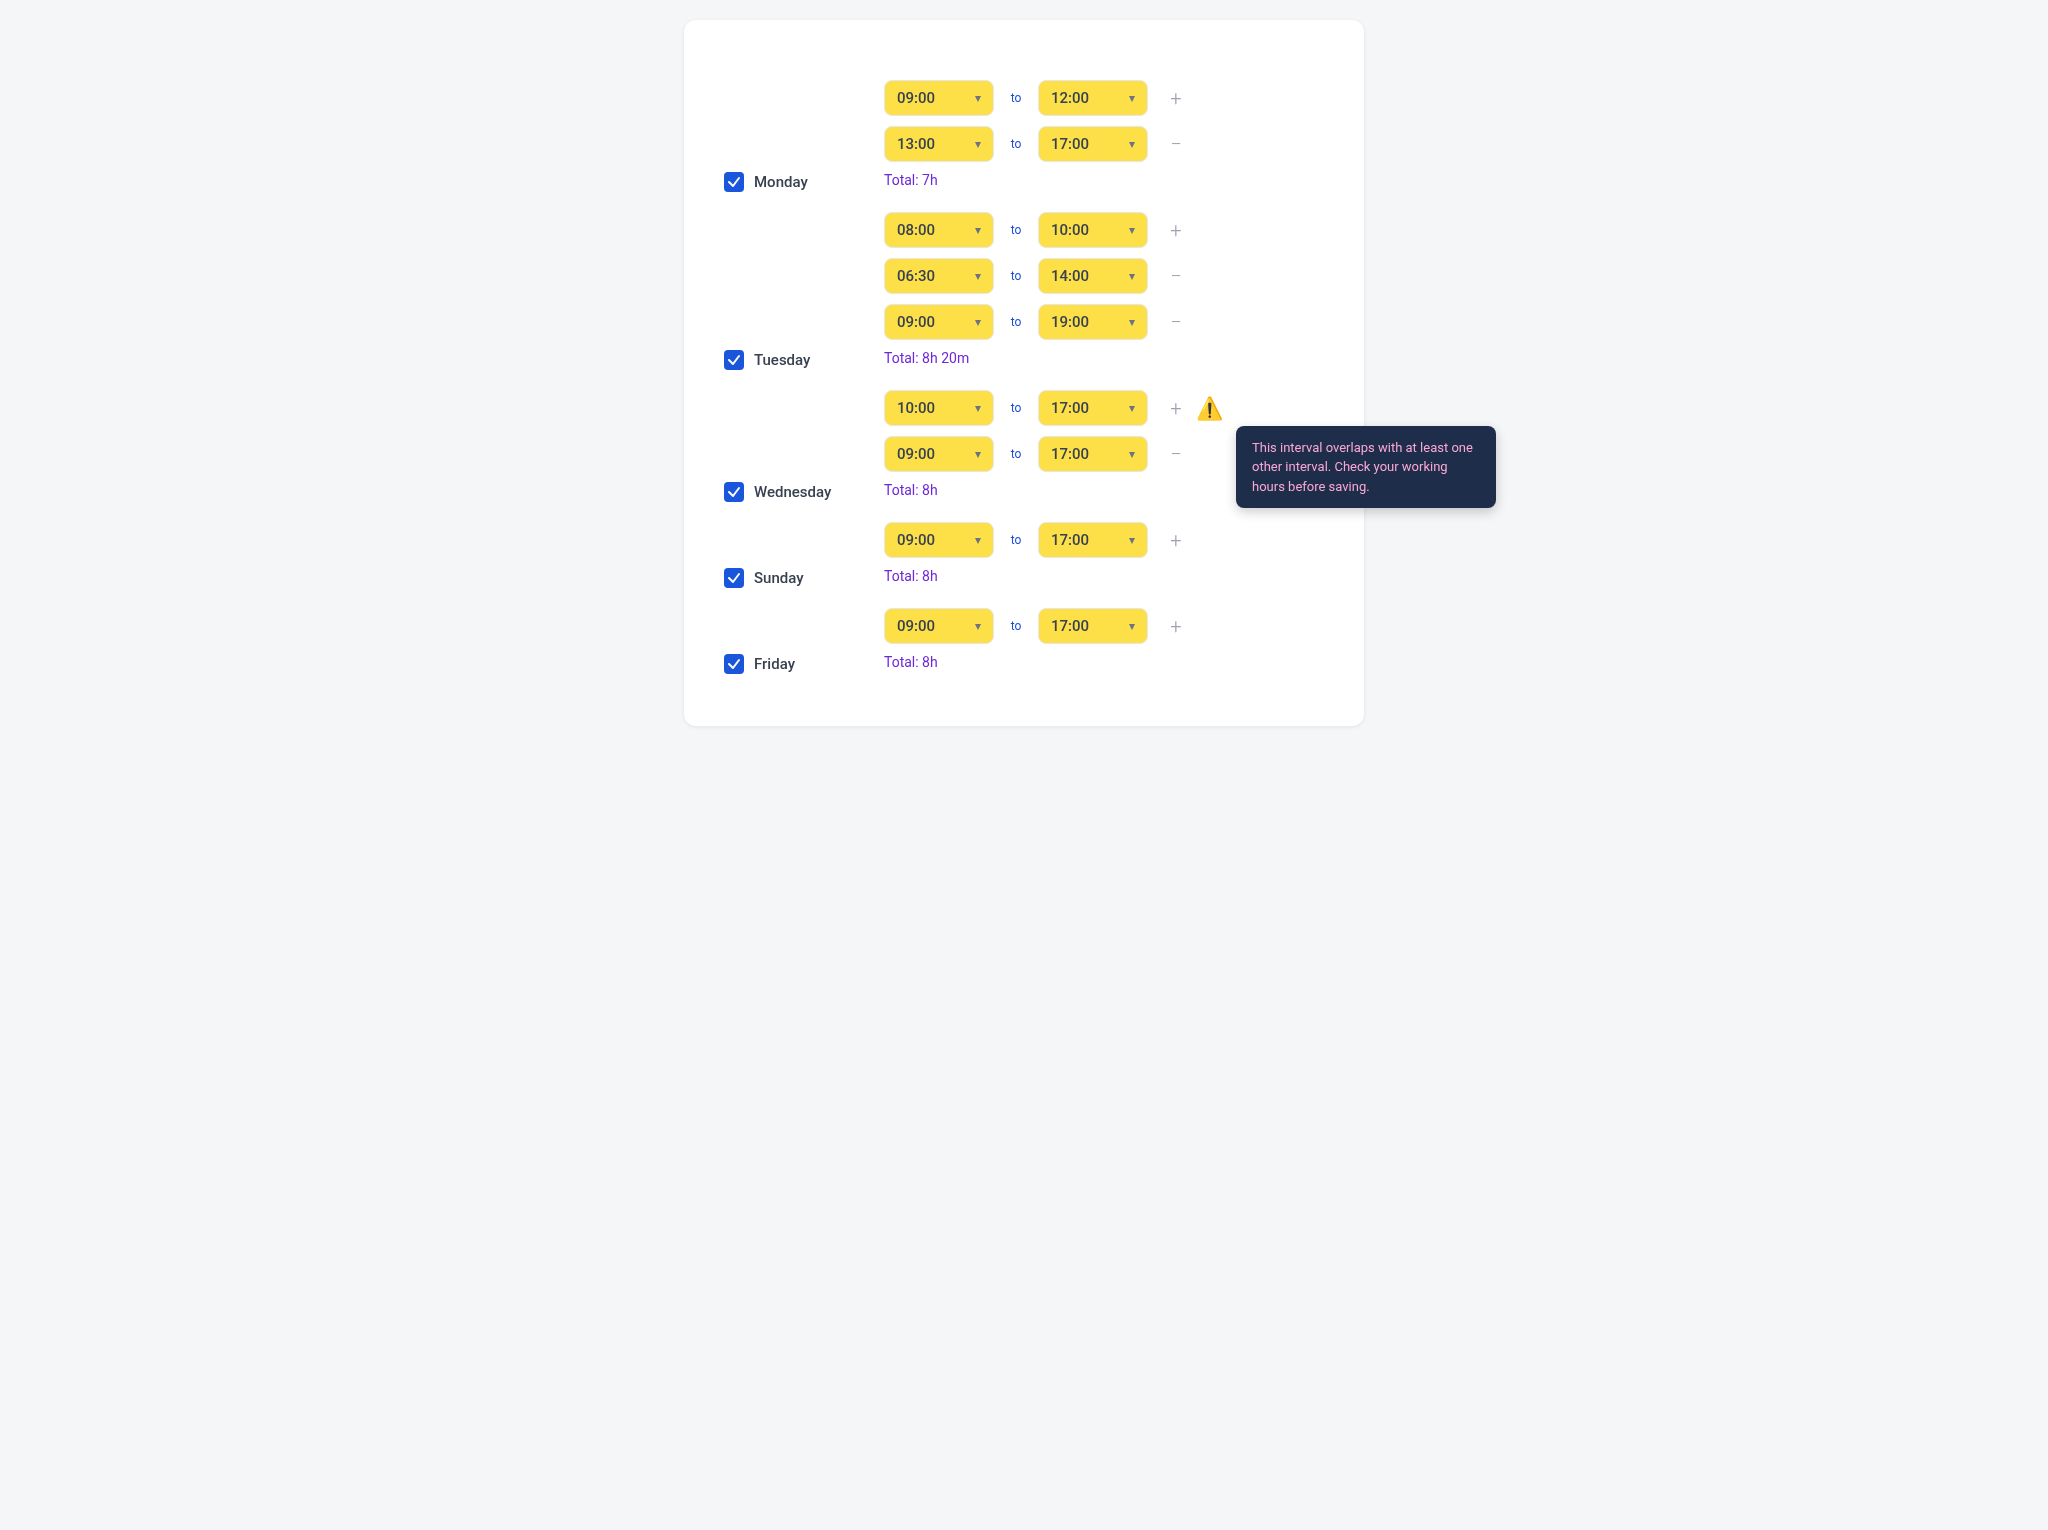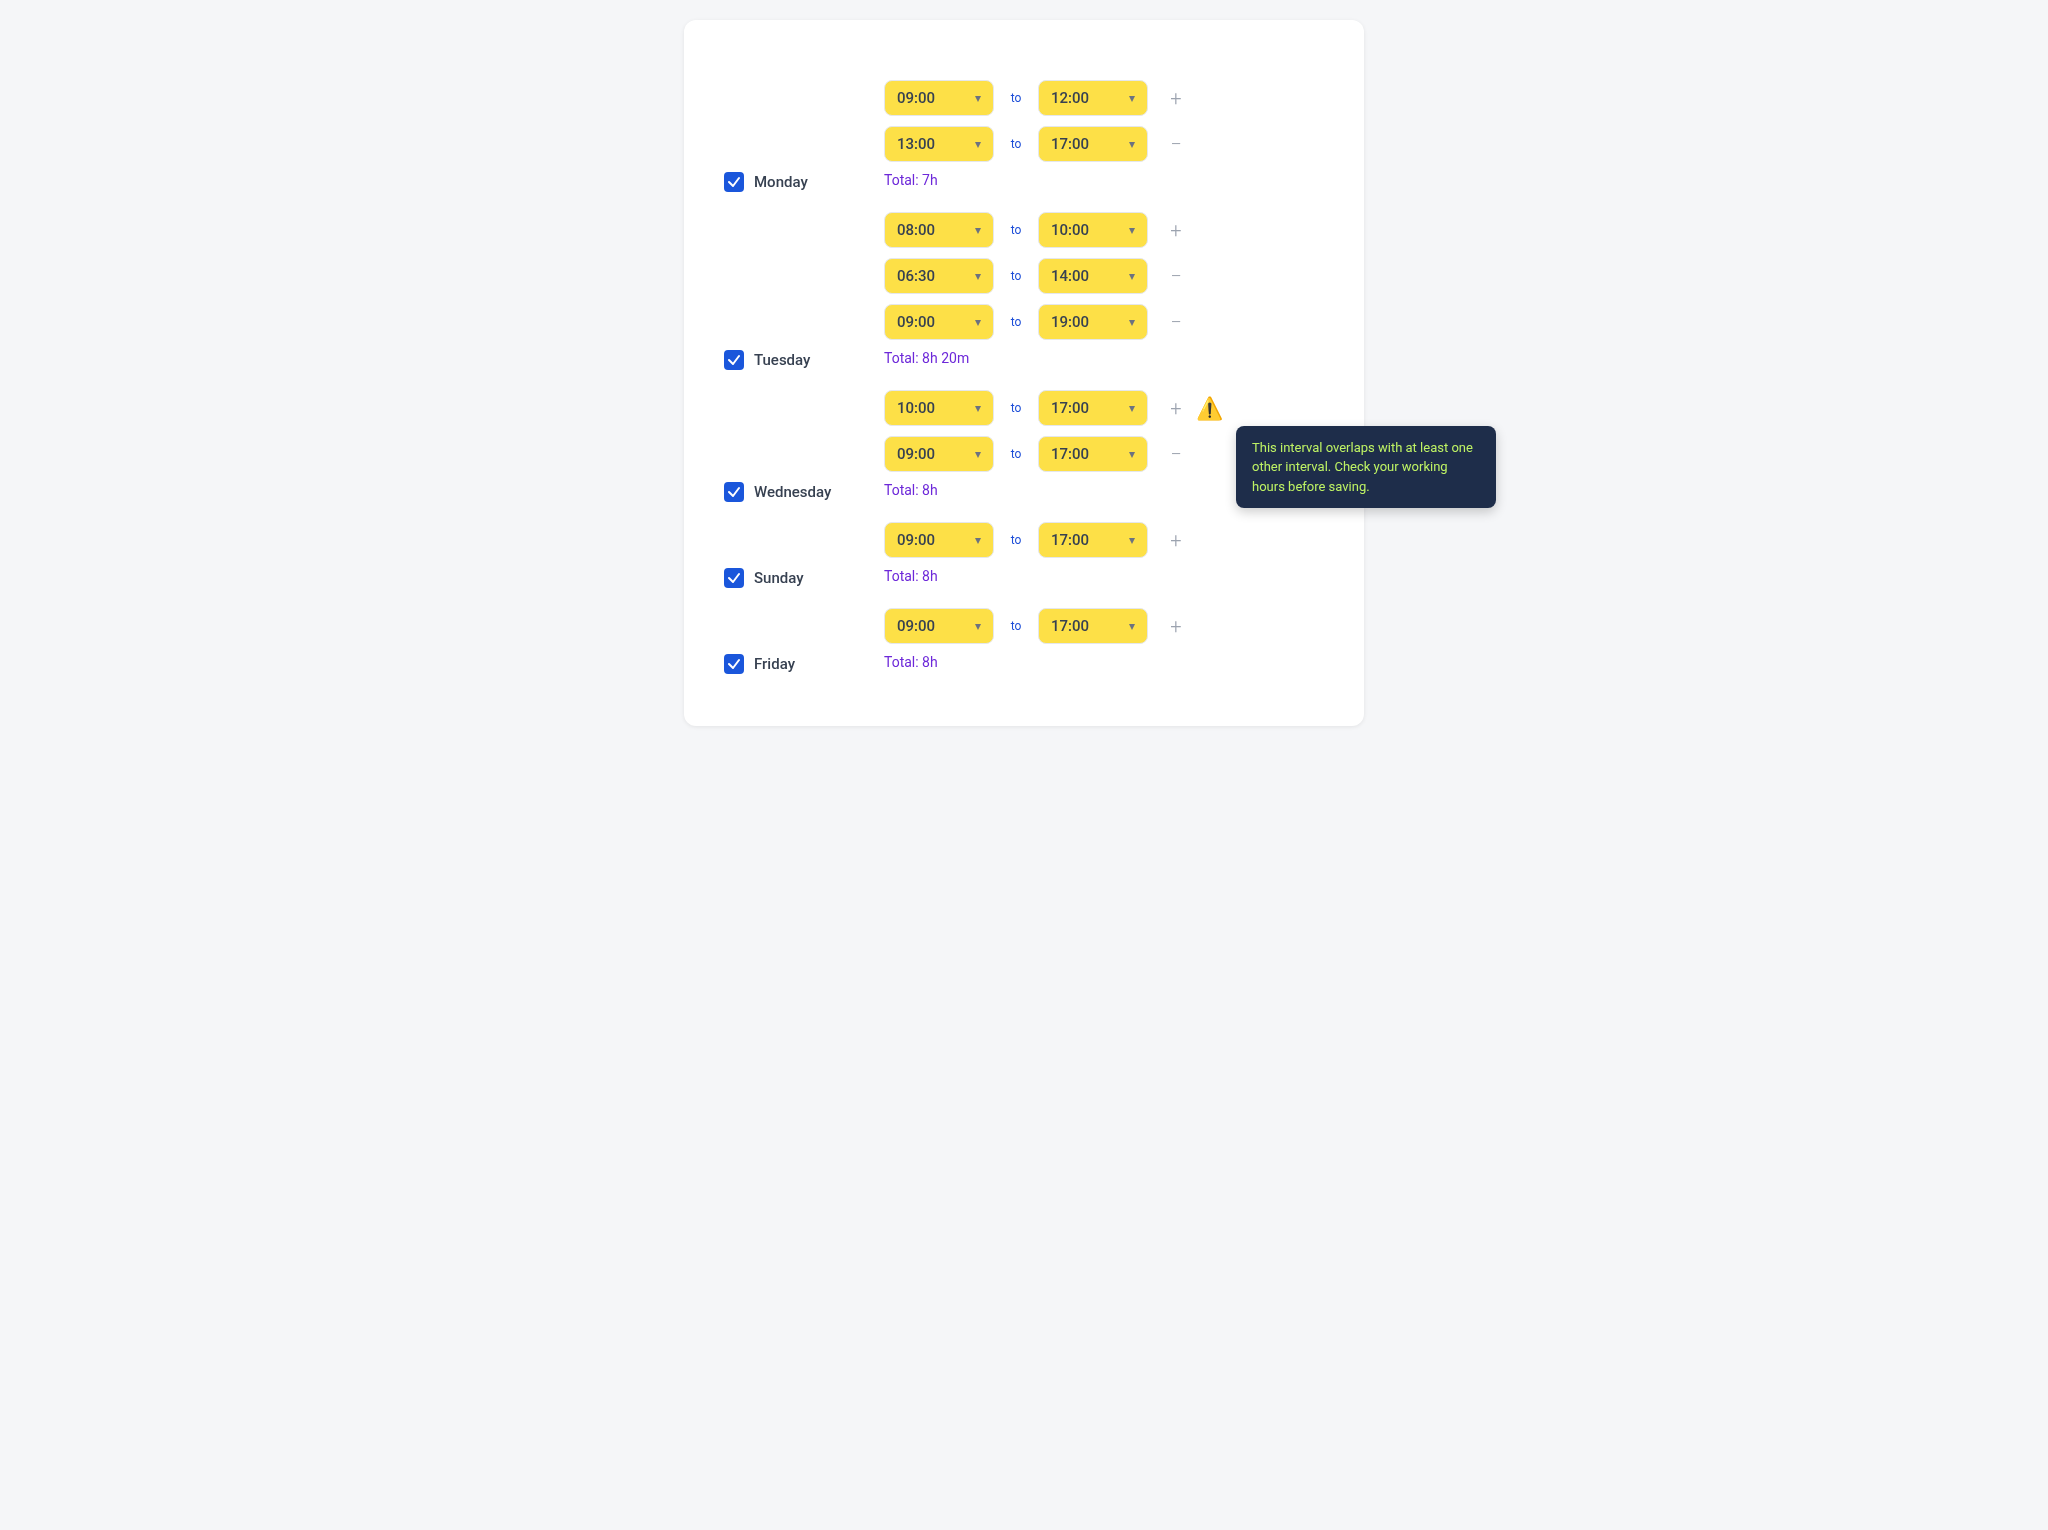--- a/index.html
+++ b/index.html
@@ -112,21 +112,21 @@
     .warning-icon {
       font-size: 22px;
       cursor: pointer;
       position: relative;
     }
     .tooltip {
       position: absolute;
       left: 40px;
       top: 30px;
       background: #1e2d4a;
-      color: #bef264;
+      color: #f9a8d4;
       font-size: 13px;
       line-height: 1.5;
       padding: 12px 16px;
       border-radius: 8px;
       width: 260px;
       z-index: 10;
       box-shadow: 0 4px 12px rgba(0,0,0,0.2);
     }
     .day-total {
       font-size: 14px;

